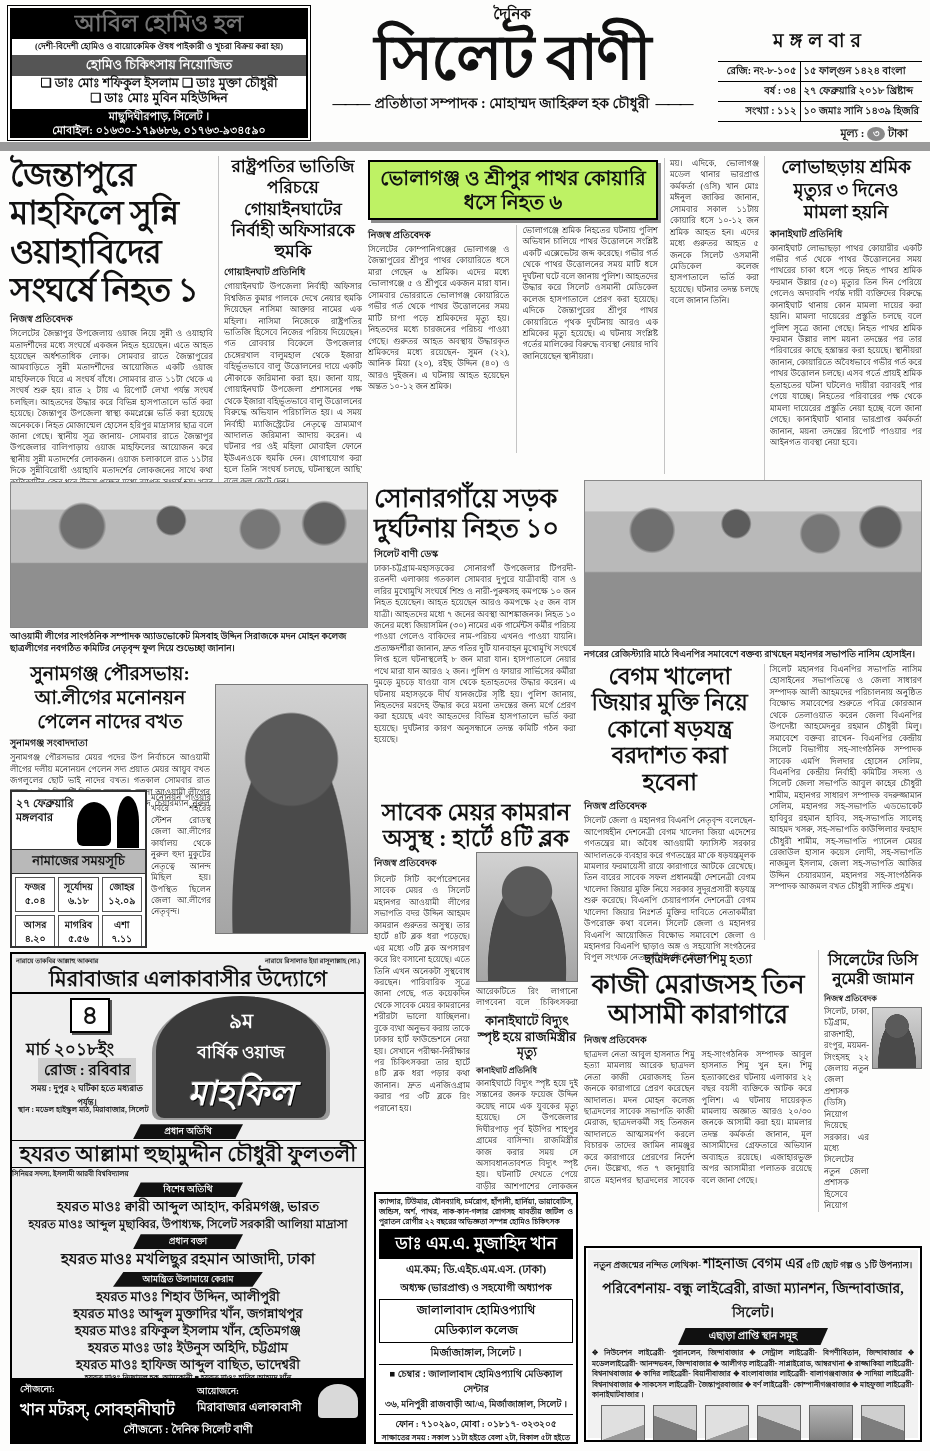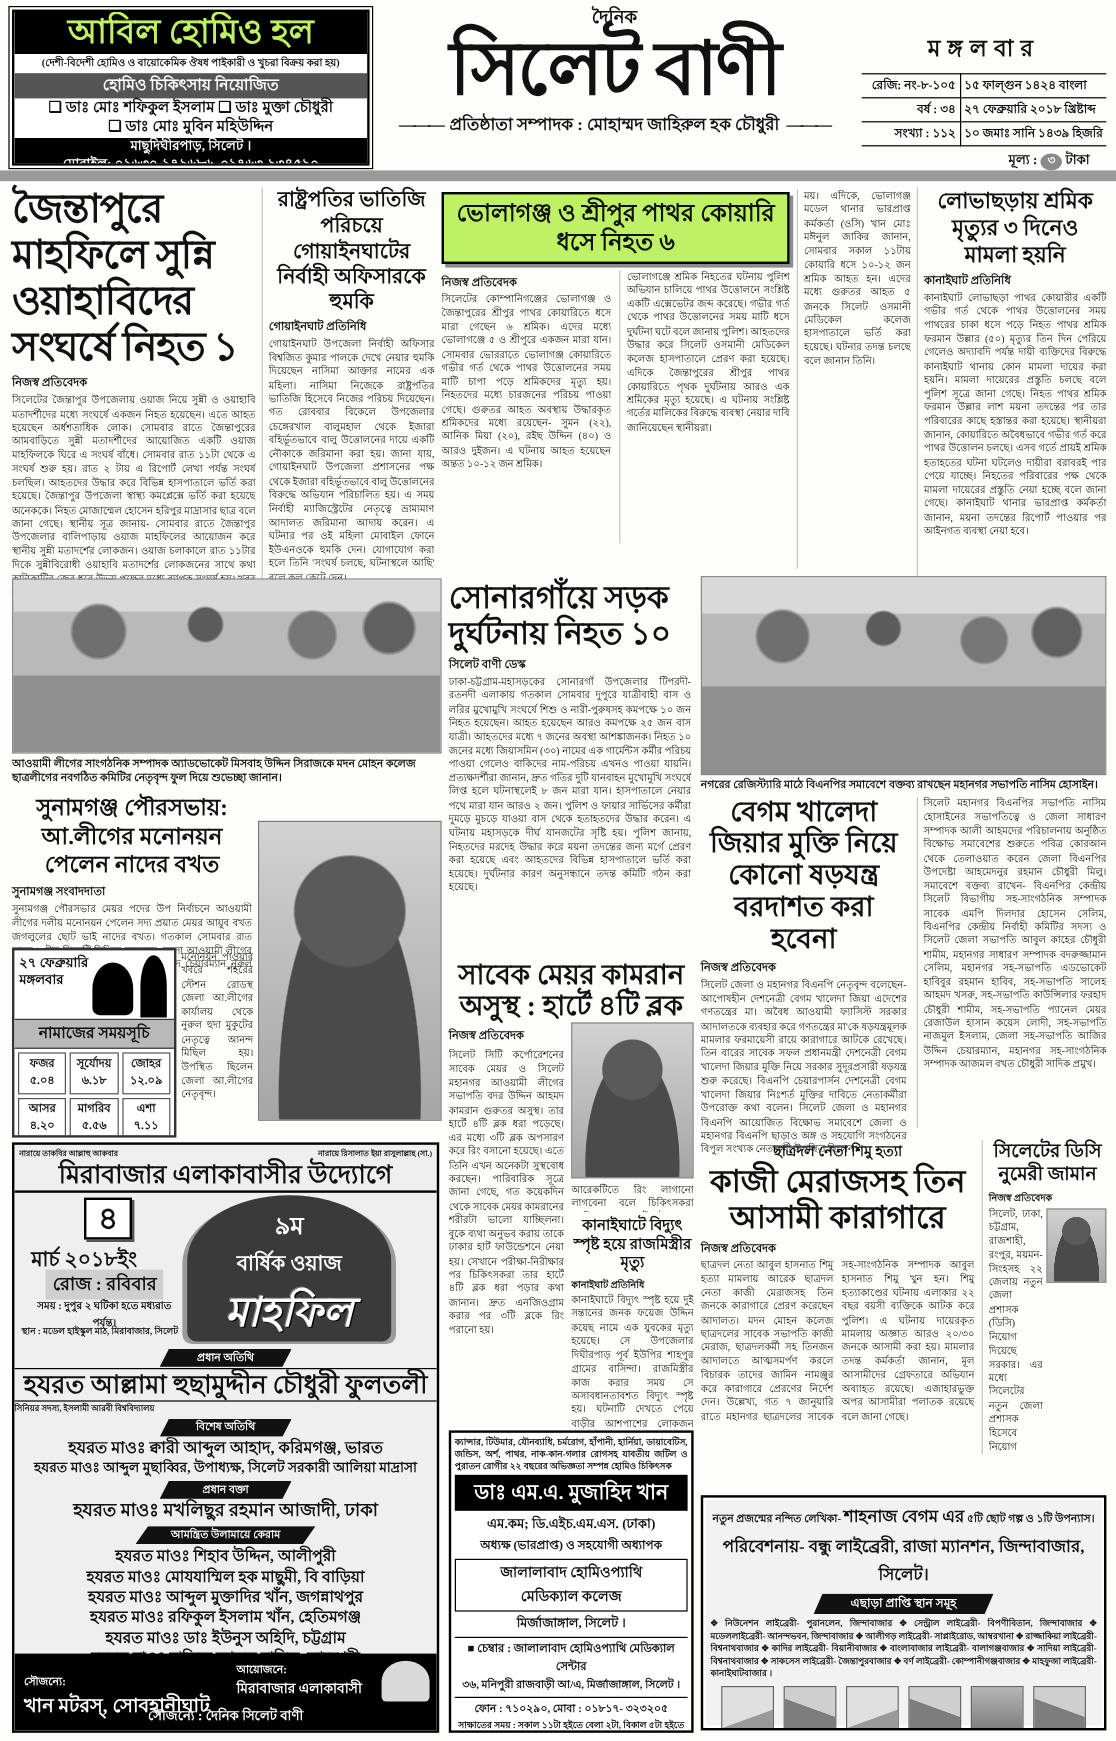--- a/index.html
+++ b/index.html
@@ -3,21 +3,21 @@
 <meta charset="utf-8">
 <style>
   * { margin:0; padding:0; box-sizing:border-box; }
   html,body { background:#e9e9e9; }
   body { font-family:"Liberation Serif","DejaVu Serif",serif; color:#111; }
   .page { position:relative; width:930px; height:1451px; background:#fdfdfc; margin:0 auto; overflow:hidden; }
   .abs { position:absolute; }
 
   
   .homeo-ad { left:10px; top:8px; width:298px; height:130px; border:2px solid #000; outline:1px solid #000; outline-offset:2px; background:#fff; text-align:center; overflow:hidden; }
-  .homeo-title { background:#000; color:#bef264; font-size:28px; font-weight:bold; line-height:1.25; }
+  .homeo-title { background:#000; color:#737373; font-size:23px; font-weight:bold; line-height:1.25; }
   .homeo-sub { font-size:8.5px; font-weight:bold; padding:1px 2px; }
   .homeo-band { background:#555; color:#fff; font-size:13px; font-weight:bold; }
   .homeo-docs { font-size:12.5px; font-weight:bold; line-height:1.25; }
   .homeo-addr { background:#000; color:#fff; font-size:11px; font-weight:bold; line-height:1.3; margin-top:2px; }
 
   .masthead { left:306px; top:2px; width:412px; text-align:center; }
   .mast-daily { font-size:15px; font-weight:bold; }
   .mast-title { font-size:62px; font-weight:800; letter-spacing:-2px; line-height:1.02; white-space:nowrap; }
   .mast-founder { font-size:14px; font-weight:bold; margin-top:2px; }
   .mast-founder:before, .mast-founder:after { content:"———"; letter-spacing:-2px; color:#000; margin:0 6px; }
@@ -83,21 +83,21 @@
   .waz-ev3 { font-size:34px; font-style:italic; text-shadow:1px 1px 0 #000, -1px -1px 0 #777; }
   .waz-tag { display:block; width:110px; margin:2px auto 1px; background:#111; color:#fff; font-size:9px; text-align:center; clip-path:polygon(7% 0,100% 0,93% 100%,0 100%); }
   .waz-chief { text-align:center; font-size:21px; border-top:1.5px solid #000; border-bottom:1.5px solid #000; line-height:1.25; }
   .waz-chief-sub { text-align:left; font-size:7px; padding-right:10px; }
   .waz-line15 { text-align:center; font-size:13.5px; line-height:1.35; }
   .waz-line17 { text-align:center; font-size:15px; line-height:1.3; }
   .waz-speaker { text-align:center; font-size:13px; line-height:1.32; }
   .waz-speaker-sm { text-align:center; font-size:7.5px; line-height:1.4; }
   .waz-invite { text-align:center; font-size:10px; margin-top:1px; }
   .waz-footer { position:absolute; left:0; bottom:0; width:100%; background:#000; color:#fff; height:64px; }
-  .waz-f-sponsor { position:absolute; left:8px; top:16px; }
+  .waz-f-sponsor { position:absolute; left:8px; top:4px; }
   .waz-f-label { font-size:9px; }
   .waz-f-name { font-size:16px; }
   .waz-f-org { position:absolute; left:185px; top:6px; }
   .waz-f-orgname { font-size:11.5px; }
   .waz-f-mosque { position:absolute; right:6px; top:6px; width:40px; height:34px; background:#fff; border-radius:50% 50% 4px 4px; opacity:.85; }
   .waz-f-bottom { position:absolute; bottom:2px; width:100%; text-align:center; font-size:11px; }
 
   
   .muj { left:374px; top:1192px; width:204px; height:252px; border:2px solid #000; background:#fff; text-align:center; font-weight:bold; overflow:hidden; padding:3px; }
   .muj-head { font-size:7.5px; text-align:justify; line-height:1.35; font-weight:bold; }
@@ -319,21 +319,20 @@
     <span class="waz-tag">প্রধান অতিথি</span>
     <div class="waz-chief">হযরত আল্লামা হুছামুদ্দীন চৌধুরী ফুলতলী</div>
     <div class="waz-chief-sub">সিনিয়র সদস্য, ইসলামী আরবী বিশ্ববিদ্যালয়</div>
     <span class="waz-tag">বিশেষ অতিথি</span>
     <div class="waz-line15">হযরত মাওঃ ক্বারী আব্দুল আহাদ, করিমগঞ্জ, ভারত</div>
     <div class="waz-line15" style="font-size:11.5px;">হযরত মাওঃ আব্দুল মুছাব্বির, উপাধ্যক্ষ, সিলেট সরকারী আলিয়া মাদ্রাসা</div>
     <span class="waz-tag">প্রধান বক্তা</span>
     <div class="waz-line17">হযরত মাওঃ মখলিছুর রহমান আজাদী, ঢাকা</div>
     <span class="waz-tag" style="width:150px;">আমন্ত্রিত উলামায়ে কেরাম</span>
     <div class="waz-speaker">হযরত মাওঃ শিহাব উদ্দিন, আলীপুরী</div>
-    <div class="waz-speaker">হযরত মাওঃ মোযযাম্মিল হক মাছুমী, বি বাড়িয়া</div>
     <div class="waz-speaker">হযরত মাওঃ আব্দুল মুক্তাদির খাঁন, জগন্নাথপুর</div>
     <div class="waz-speaker">হযরত মাওঃ রফিকুল ইসলাম খাঁন, হেতিমগঞ্জ</div>
     <div class="waz-speaker">হযরত মাওঃ ডাঃ ইউনুস অহিদি, চট্টগ্রাম</div>
     <div class="waz-speaker">হযরত মাওঃ হাফিজ আব্দুল বাছিত, ভাদেশ্বরী</div>
     <div class="waz-speaker-sm">হযরত মাওঃ নিজামুল হক, আমকোনী ■ হযরত মাওঃ হাবিব আহমদ খাঁন</div>
     <div class="waz-speaker-sm">হযরত মাওঃ আব্দুল কাদির, আরব আমিরাত ■ হযরত মাওঃ শামসুল ইসলাম নূরী</div>
     <div class="waz-speaker-sm">হযরত মাওঃ সুজান আহমদ চৌধুরী, হবিগঞ্জ</div>
     <div class="waz-invite">এতে আপনারা আমন্ত্রিত</div>
     <div class="waz-footer">
       <div class="waz-f-sponsor">

